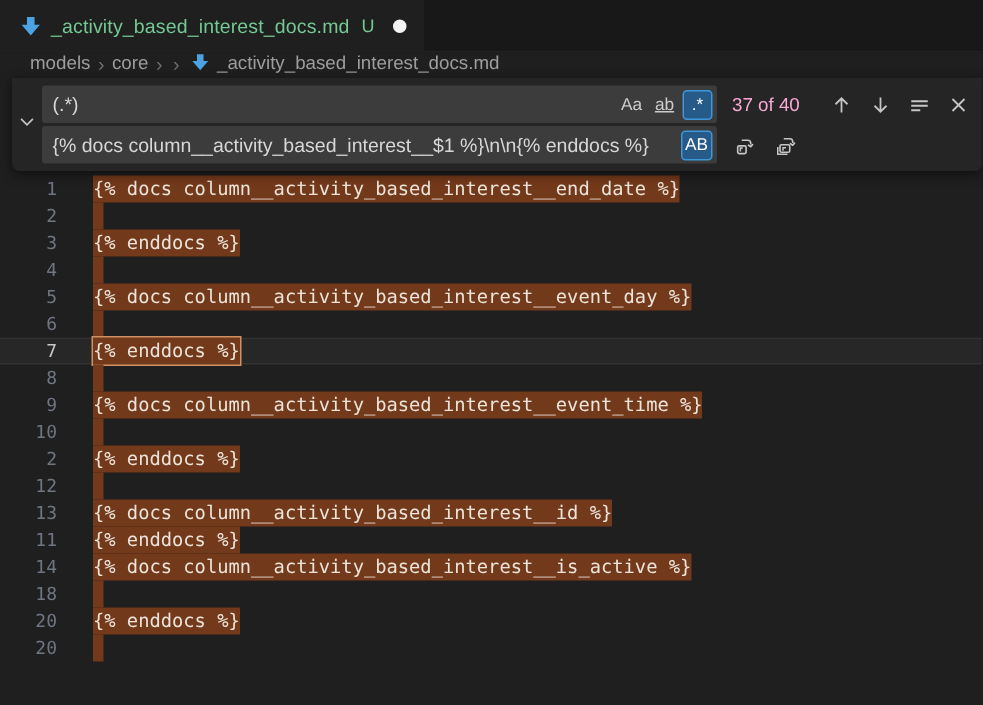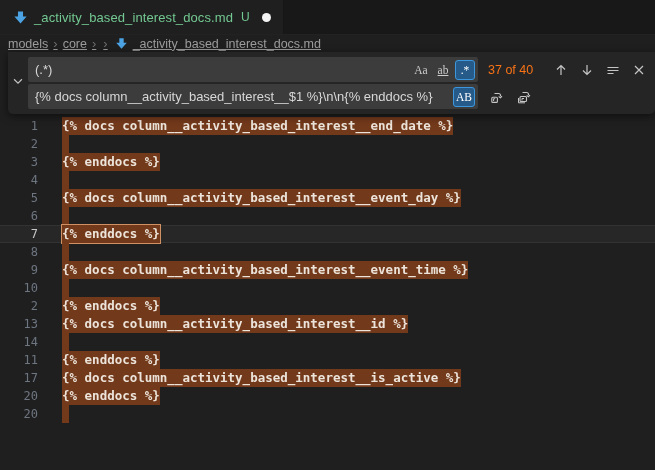--- a/index.html
+++ b/index.html
@@ -22,35 +22,35 @@
     border-right:1px solid #161617;
   }
   .tab-name { font-size:13px; color:#73c991; letter-spacing:.1px; }
   .git-badge { font-size:12px; color:#73c991; margin-left:2px; }
   .dirty-dot { width:9px; height:9px; border-radius:50%; background:#f4f4f4; margin-left:6px; }
 
   .file-icon { width:15px; height:15px; flex:0 0 auto; display:inline-block; }
 
   
   .breadcrumbs {
-    height:17px; background:#1f1f20; display:flex; align-items:center;
-    padding-left:8px; font-size:12.5px; color:#9d9d9d; gap:3px; white-space:nowrap;text-decoration:underline;
+    height:17px; background:#1f1f20; display:flex; align-items:flex-start;
+    padding-left:20px; font-size:12.5px; color:#9d9d9d; gap:3px; white-space:nowrap;
   }
   .crumb { cursor:pointer; }
   .crumb-sep { color:#6e6e6e; font-size:13px; padding:0 2px; }
   .breadcrumbs .file-icon { width:13px; height:13px; margin:0 2px 0 2px; }
 
   
   .editor { position:absolute; top:52px; left:0; right:0; bottom:0; background:#1f1f20; }
   .lines { padding-top:65px; font-family:"DejaVu Sans Mono", monospace; font-size:12.5px; }
   .line { height:18px; line-height:18px; display:flex; position:relative; }
   .line.current { background:rgba(255,255,255,0.04); box-shadow:inset 0 1px 0 rgba(255,255,255,0.05), inset 0 -1px 0 rgba(255,255,255,0.05); }
   .ln { width:38px; text-align:right; color:#6e7681; flex:0 0 auto; font-size:12px; }
   .line.current .ln { color:#c6c6c6; }
-  .code { padding-left:24px; color:#d4d4d4; white-space:pre;font-weight:bold; }
+  .code { padding-left:24px; color:#d4d4d4; white-space:pre; }
   .match { background:#73391b; color:#ece4da; display:inline-block; height:18px; }
   .match.stub { width:7px; }
   .match.current-match { box-shadow:0 0 0 1px #cf9063; }
 
   
   .find-widget {
     position:absolute; top:52px; left:8px; width:647px; height:62px;
     background:#252526; border-radius:0 0 5px 5px;
     box-shadow:0 2px 8px rgba(0,0,0,0.55);
     display:flex; z-index:10;
@@ -59,30 +59,30 @@
   .fw-rows { flex:1; padding:5px 6px 5px 0; }
   .fw-row { display:flex; align-items:center; height:25px; }
   .fw-row + .fw-row { margin-top:2px; }
 
   .fw-input {
     width:450px; height:25px; background:#3c3c3c; border-radius:2px;
     display:flex; align-items:center; padding:0 3px 0 7px;
     font-size:13px; color:#d7d7d7; overflow:hidden; white-space:nowrap;
   }
   .fw-input .val { flex:1; overflow:hidden; }
-  .opts { display:flex; align-items:center; gap:2px; margin-left:16px;font-family:Liberation Serif, serif; }
+  .opts { display:flex; align-items:center; gap:2px; margin-left:16px; }
   .opt {
     min-width:20px; height:20px; padding:0 2px; border-radius:3px;
     display:flex; align-items:center; justify-content:center;
     font-size:11.5px; color:#cccccc; cursor:pointer; border:1px solid transparent;
   }
   .opt.ww { text-decoration:underline; }
   .opt.active { background:#265a88; border-color:#3d97dd; color:#ffffff; }
 
-  .results { font-size:12.5px; color:#f97316; margin-left:10px; white-space:nowrap; }
+  .results { font-size:12.5px; color:#f9a8d4; margin-left:10px; white-space:nowrap; }
 
   .nav-btns { margin-left:auto; display:flex; align-items:center; gap:5px; }
   .icon-btn { width:21px; height:21px; border-radius:3px; display:flex; align-items:center; justify-content:center; cursor:pointer; }
   .icon-btn svg { display:block; }
   .actions { display:flex; align-items:center; gap:6px; margin-left:8px; }
 </style>
 </head>
 <body>
 
 <div class="tabbar">
@@ -150,34 +150,38 @@
       </div>
       <div class="line">
         <span class="ln">10</span>
         <span class="code"><span class="match stub"></span></span>
       </div>
       <div class="line">
         <span class="ln">2</span>
         <span class="code"><span class="match">{% enddocs %}</span></span>
       </div>
       <div class="line">
+        <span class="ln">12</span>
+        <span class="code"><span class="match stub"></span></span>
+      </div>
+      <div class="line">
         <span class="ln">13</span>
         <span class="code"><span class="match">{% docs column__activity_based_interest__id %}</span></span>
       </div>
       <div class="line">
+        <span class="ln">11</span>
+        <span class="code"><span class="match">{% enddocs %}</span></span>
+      </div>
+      <div class="line">
         <span class="ln">14</span>
-        <span class="code"><span class="match stub"></span></span>
-      </div>
-      <div class="line">
-        <span class="ln">11</span>
-        <span class="code"><span class="match">{% enddocs %}</span></span>
-      </div>
-      <div class="line">
-        <span class="ln">17</span>
         <span class="code"><span class="match">{% docs column__activity_based_interest__is_active %}</span></span>
+      </div>
+      <div class="line">
+        <span class="ln">18</span>
+        <span class="code"><span class="match stub"></span></span>
       </div>
       <div class="line">
         <span class="ln">20</span>
         <span class="code"><span class="match">{% enddocs %}</span></span>
       </div>
       <div class="line">
         <span class="ln">20</span>
         <span class="code"><span class="match stub"></span></span>
       </div>
     </div>

